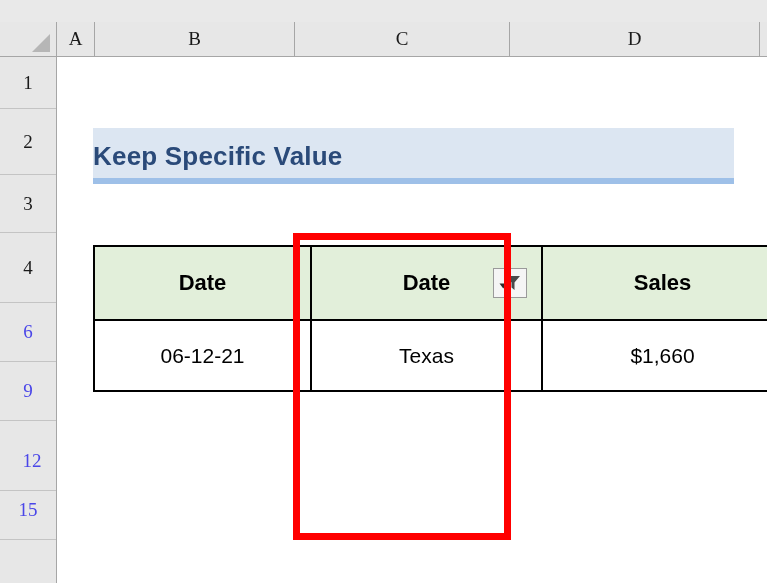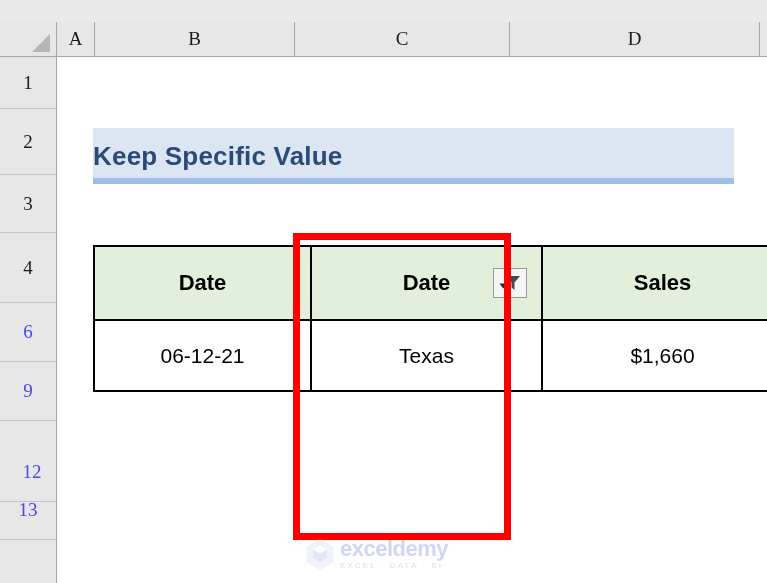--- a/index.html
+++ b/index.html
@@ -263,25 +263,25 @@
     </div>
   <div class="row-head" style="top:233px; height:70px;">
       <span>4</span>
     </div>
   <div class="row-head filtered" style="top:303px; height:59px;">
       <span>6</span>
     </div>
   <div class="row-head filtered" style="top:362px; height:59px;">
       <span>9</span>
     </div>
-  <div class="row-head filtered" style="top:442px; height:60px;padding-left:8px;">
+  <div class="row-head filtered" style="top:431px; height:60px;padding-left:8px;">
       <span>12</span>
     </div>
   <div class="row-head filtered" style="top:481px; height:59px;">
-      <span>13</span>
+      <span>15</span>
     </div>
   <div class="row-head" style="top:540px; height:43px; border-bottom:none;"></div>
 
   <div class="grid"></div>
 
   <div class="title-banner">
     <span class="title-text">Keep Specific Value</span>
   </div>
   <div class="title-underline"></div>
 
@@ -309,27 +309,14 @@
       <tr>
         <td>06-12-21</td>
         <td>Texas</td>
         <td>$1,660</td>
       </tr>
     </tbody>
   </table>
 
   <div class="red-box"></div>
 
-  <div class="watermark">
-    <span class="wm-hex">
-      <svg width="30" height="33" viewBox="0 0 30 33" aria-hidden="true">
-        <polygon points="15,1 28.5,8.7 28.5,24.3 15,32 1.5,24.3 1.5,8.7" fill="#dde4f5"></polygon>
-        <polygon points="15,7 22,11.5 22,20 15,24 8,20 8,11.5" fill="#b9c7ea"></polygon>
-        <polygon points="15,7 22,11.5 15,15.5 8,11.5" fill="#ffffff"></polygon>
-      </svg>
-    </span>
-    <span class="wm-text">
-      <span class="wm-name">exceldemy</span>
-      <span class="wm-tag" style="display:block;">EXCEL · DATA · BI</span>
-    </span>
-  </div>
 
 </div>
 
 </body></html>

